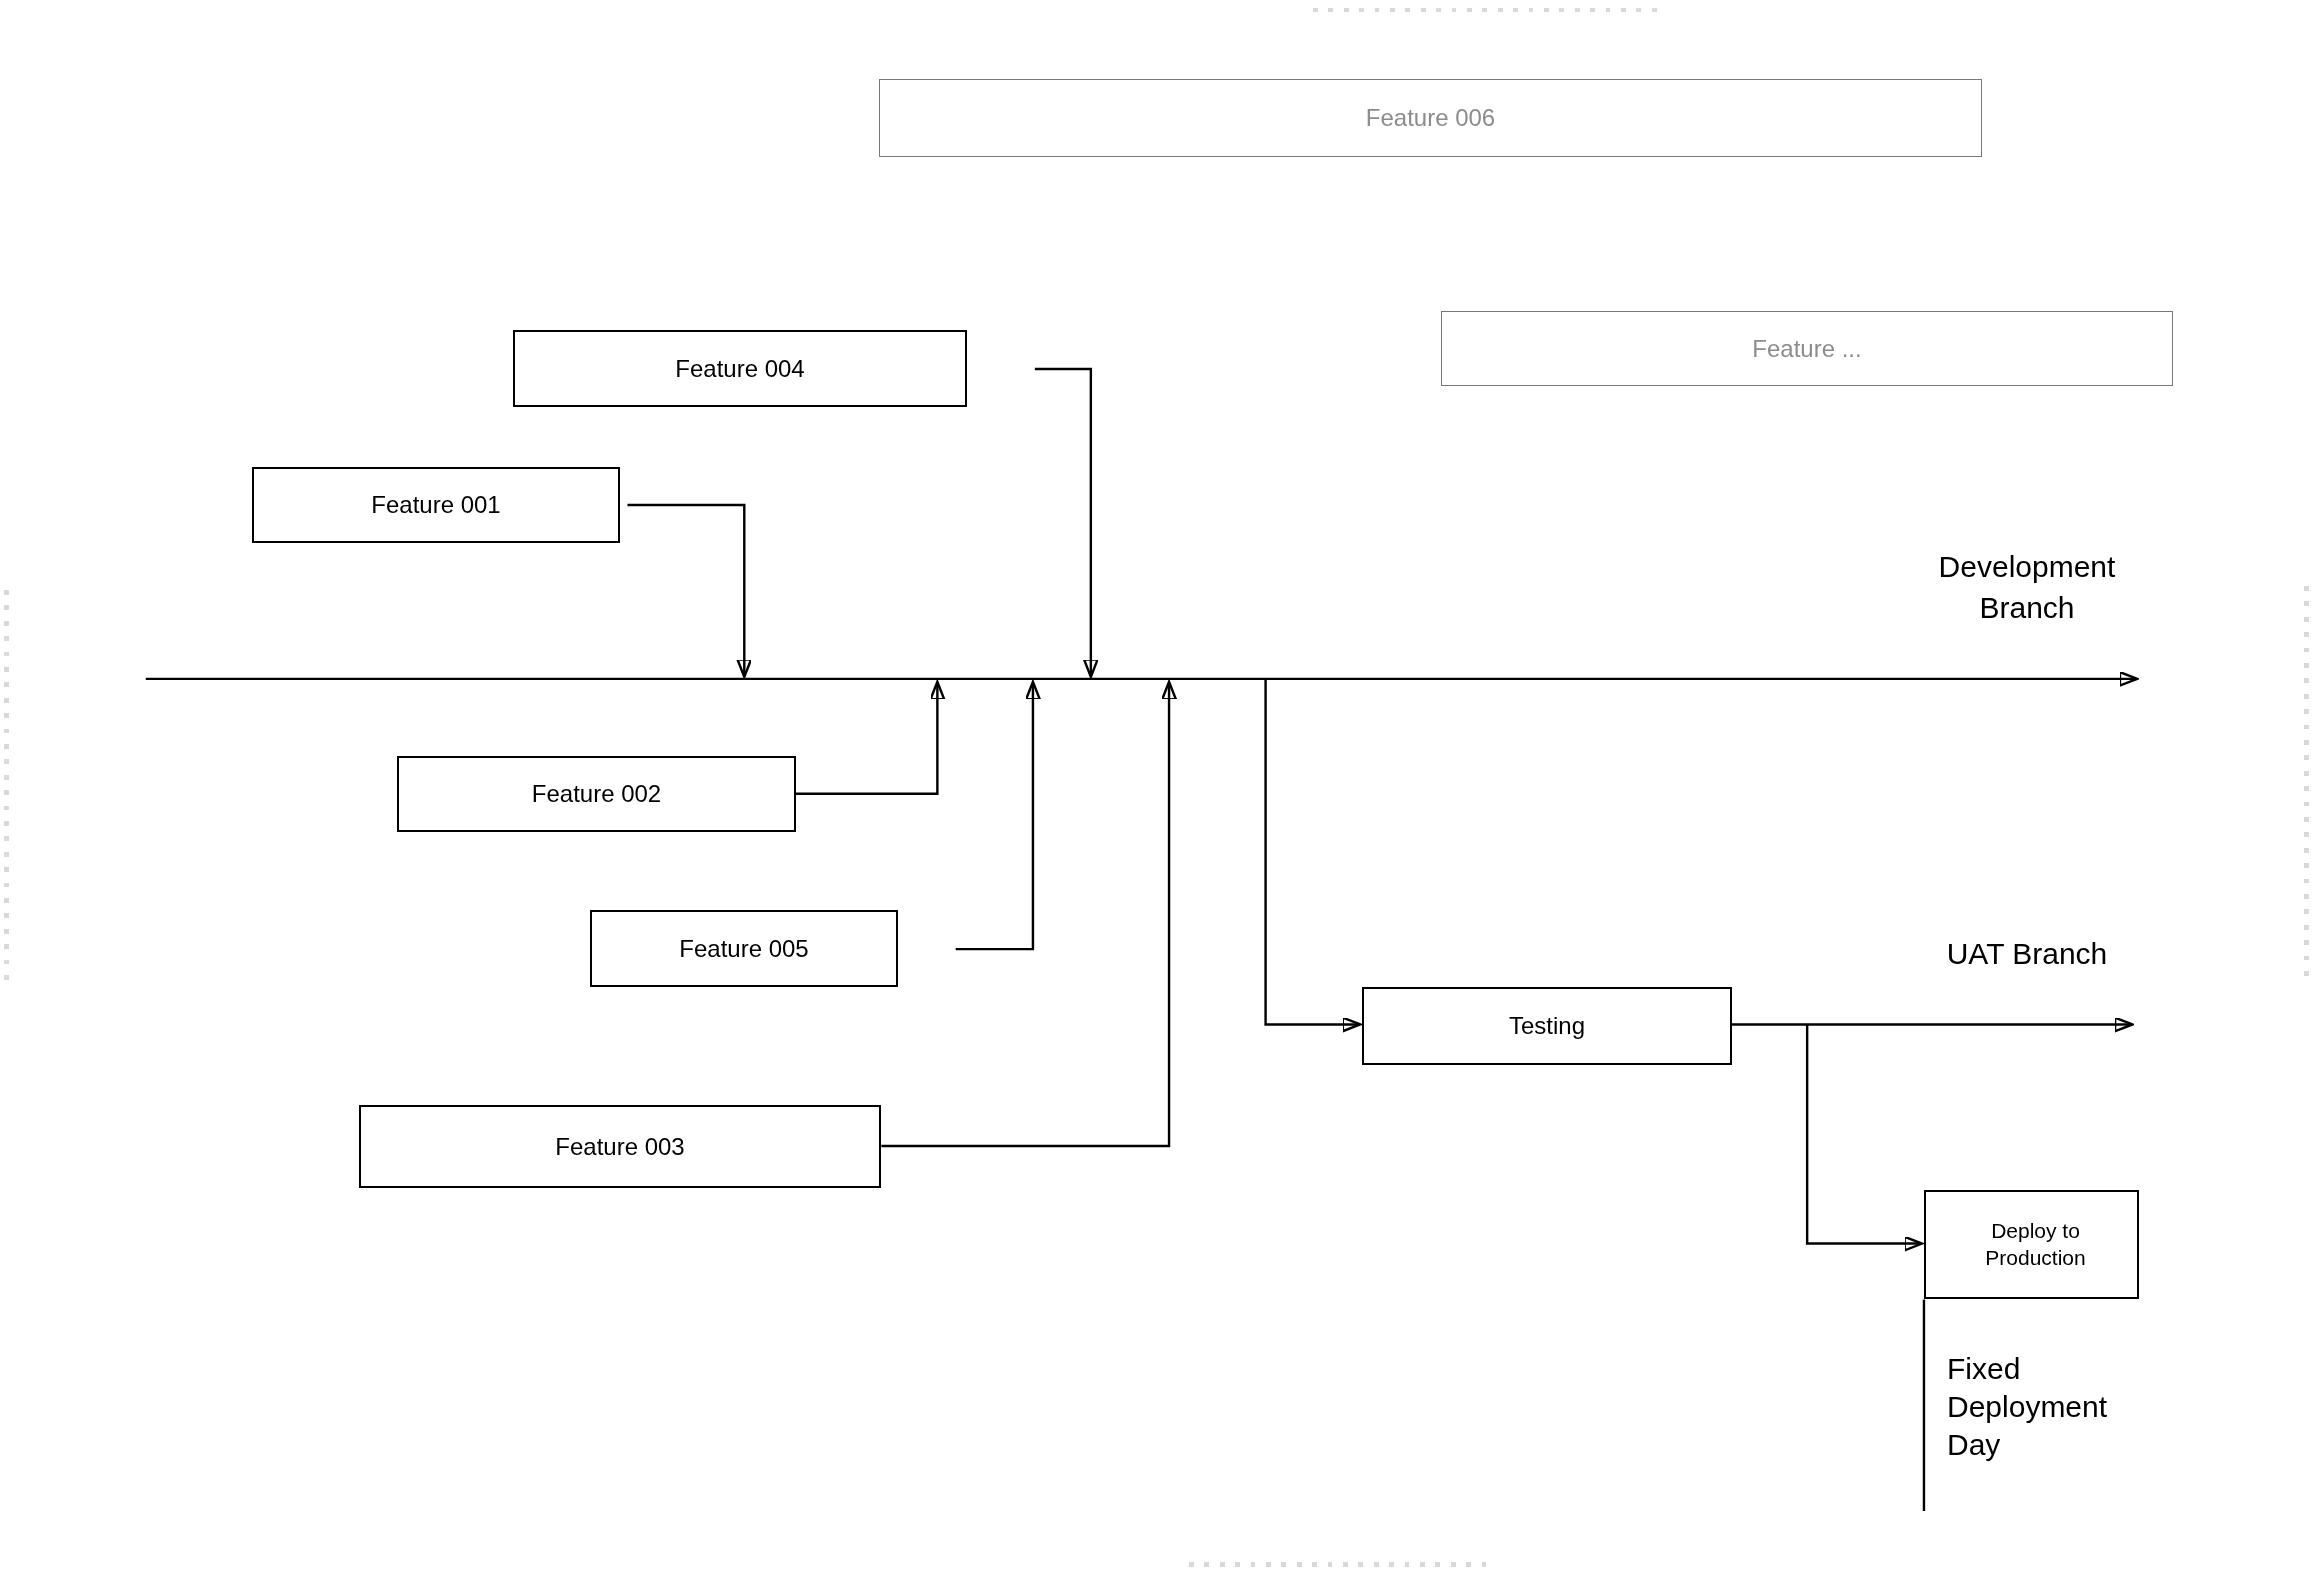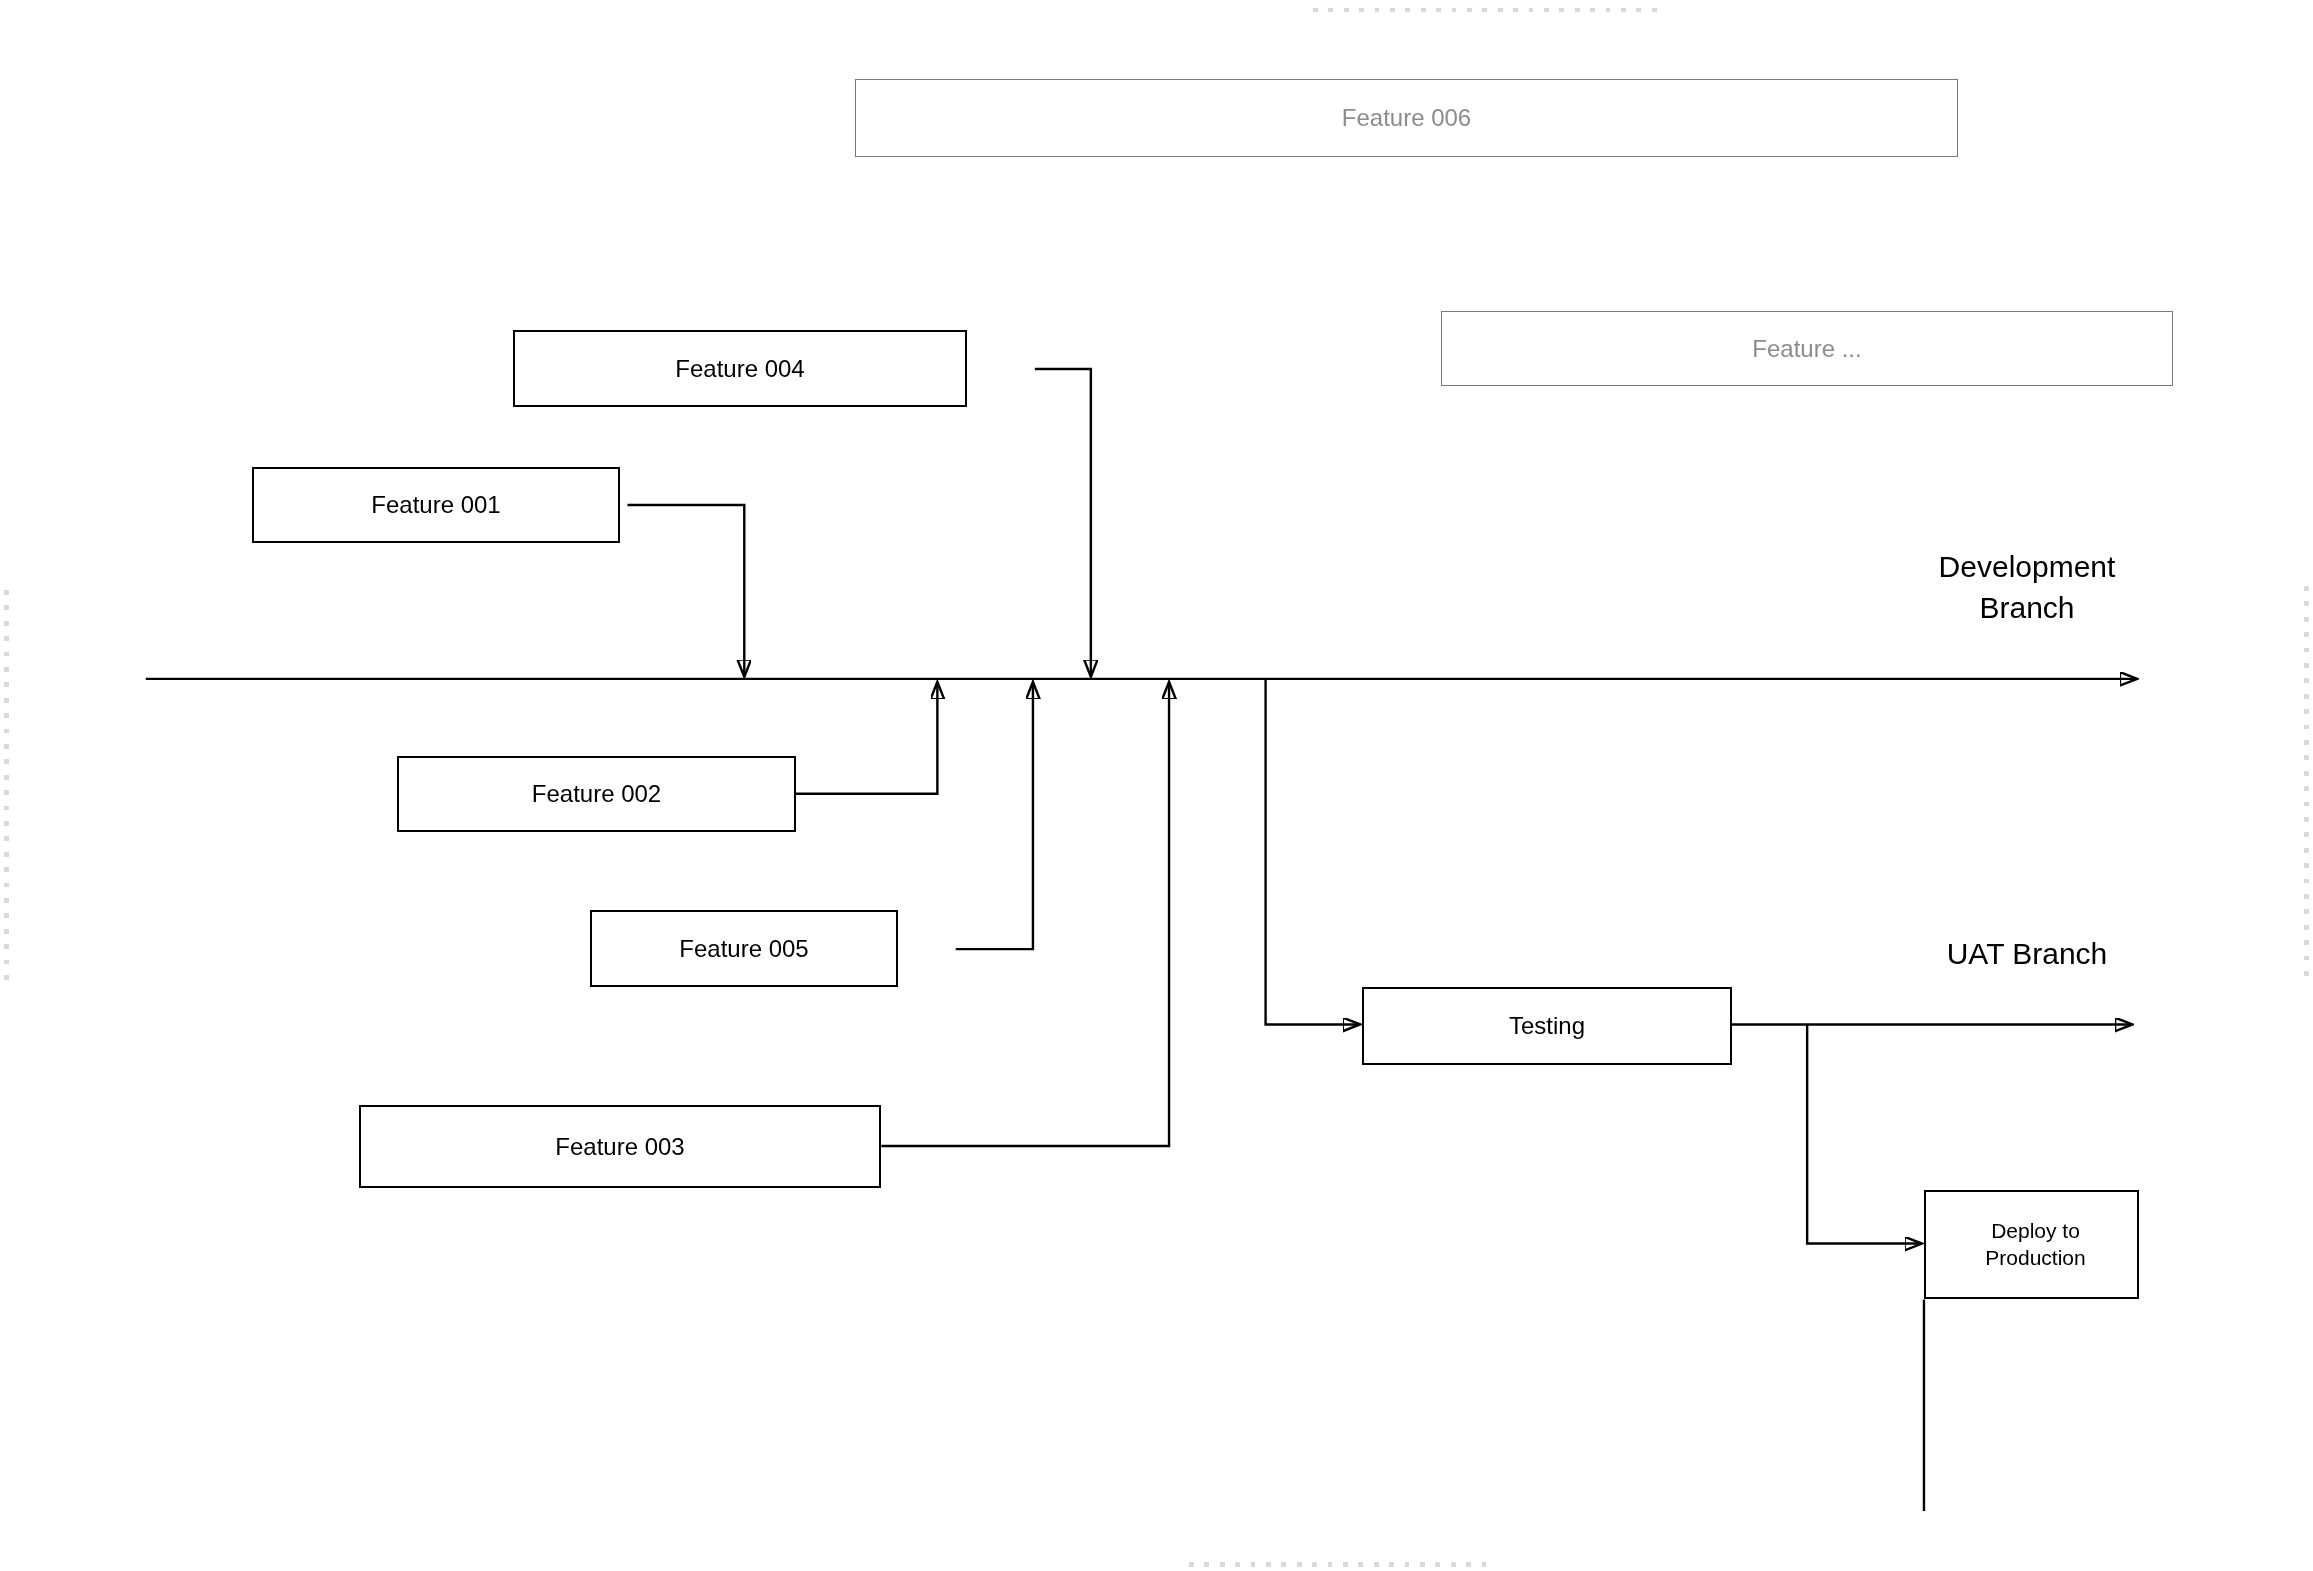--- a/index.html
+++ b/index.html
@@ -78,21 +78,21 @@
     <path d="M 1072 382 L 1130 382 L 1130 699" marker-end="url(#arrow)"></path>
     <path d="M 791 822 L 971 822 L 971 708" marker-end="url(#arrow)"></path>
     <path d="M 990 983 L 1070 983 L 1070 708" marker-end="url(#arrow)"></path>
     <path d="M 913 1187 L 1211 1187 L 1211 708" marker-end="url(#arrow)"></path>
     <path d="M 1311 704 L 1311 1061 L 1407 1061" marker-end="url(#arrow)"></path>
     <path d="M 1794 1061 L 2207 1061" marker-end="url(#arrow)"></path>
     <path d="M 1872 1061 L 1872 1288 L 1989 1288" marker-end="url(#arrow)"></path>
     <path d="M 1993 1346 L 1993 1565"></path>
   </svg>
 
-  <div class="node muted" style="left:855px; top:79px; width:1103px; height:78px;">
+  <div class="node muted" style="left:879px; top:79px; width:1103px; height:78px;">
     <span>Feature 006</span>
   </div>
   <div class="node muted" style="left:1441px; top:311px; width:732px; height:75px;">
     <span>Feature ...</span>
   </div>
 
   <div class="node" style="left:513px; top:330px; width:454px; height:77px;">
     <span>Feature 004</span>
   </div>
   <div class="node" style="left:252px; top:467px; width:368px; height:76px;">
@@ -112,20 +112,23 @@
     <span>Testing</span>
   </div>
   <div class="node small-text" style="left:1924px; top:1190px; width:215px; height:109px;">
     <span>Deploy to
 Production</span>
   </div>
 
   <div class="branch-label centered" style="left:1890px; top:546px; width:274px;">Development
 Branch</div>
   <div class="branch-label centered" style="left:1890px; top:933px; width:274px;">UAT Branch</div>
+  <div class="branch-label" style="left:1947px; top:1350px; width:251px; line-height:38px;">Fixed
+Deployment
+Day</div>
 
   <div class="dots-h" style="left:1313px; top:7.7px;  width:344px;"></div>
   <div class="dots-h" style="left:1189px; top:1562px; width:305px;"></div>
   <div class="dots-v" style="left:3.9px; top:590px; height:394px;"></div>
   <div class="dots-v" style="left:2304px; top:586px; height:398px;"></div>
 
 </div>
 
 
 </body></html>

